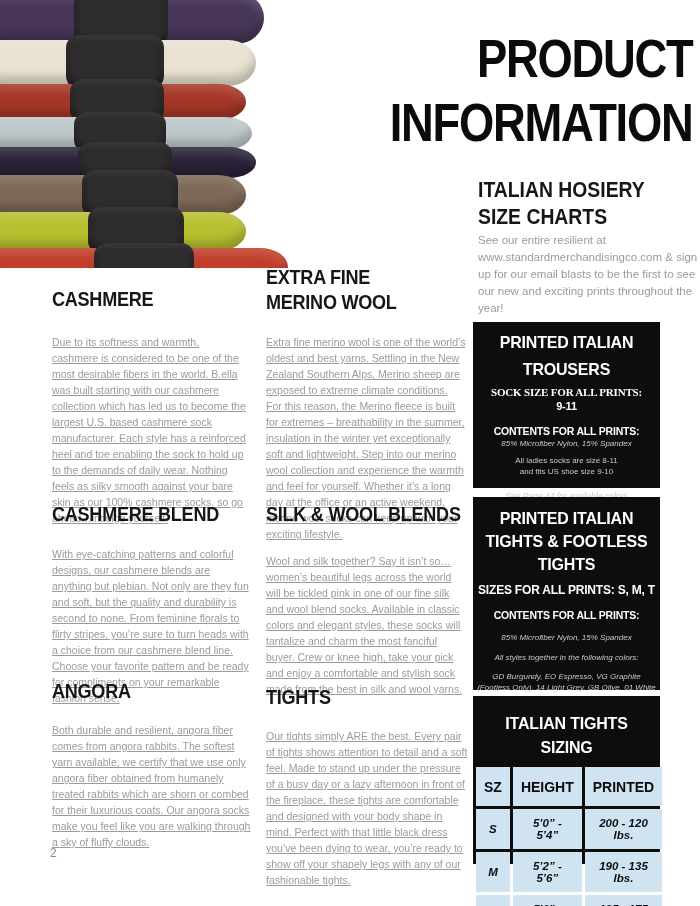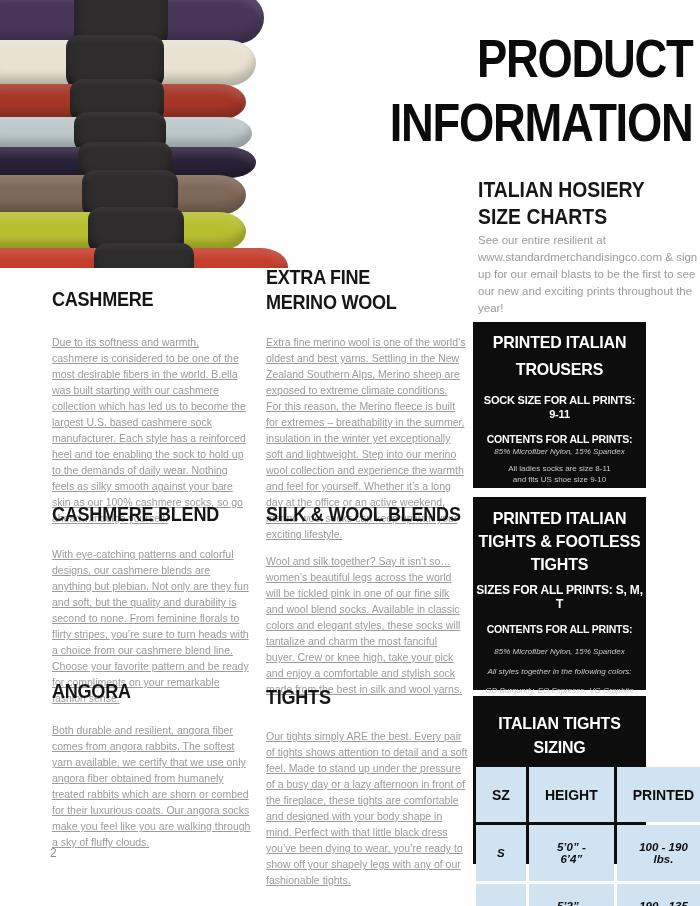--- a/index.html
+++ b/index.html
@@ -41,31 +41,31 @@
 
   .pos{position:absolute;}
 
   
   .side-head{position:absolute;left:478px;top:176px;margin:0;color:#161616;font-size:22px;
              font-weight:700;line-height:27px;transform:scaleX(.88);transform-origin:0 0;white-space:nowrap;}
   .side-intro{position:absolute;left:478px;top:232px;width:220px;color:#9b9b9b;
               font-size:11.5px;line-height:17px;margin:0;}
   .side-intro .url{color:#9b9b9b;text-decoration:none;}
 
-  .blackbox{position:absolute;left:473px;width:173px;background:#0d0d0d;color:#ffffff;
+  .blackbox{position:absolute;left:473px;width:187px;background:#0d0d0d;color:#ffffff;
             text-align:center;box-sizing:border-box;}
   .bb-title{font-size:17px;font-weight:700;line-height:24px;letter-spacing:-.2px;
             transform:scaleX(.94);transform-origin:50% 0;}
   .bb-label{font-size:11px;font-weight:700;line-height:14px;letter-spacing:-.2px;}
   .bb-small{font-size:8px;color:#c9c9c9;line-height:11px;}
   .bb-small.it{font-style:italic;}
 
   
   table.sizing{border-collapse:separate;border-spacing:3px;margin:4px auto 0 auto;}
-  table.sizing td, table.sizing th{background:#cfe4f0;color:#0c0c0c;padding:16px;
+  table.sizing td, table.sizing th{background:#cfe4f0;color:#0c0c0c;padding:8px;
        text-align:center;vertical-align:middle;}
   table.sizing th{font-size:14px;font-weight:700;height:23px;}
   table.sizing td{font-size:11.5px;font-weight:700;font-style:italic;height:23px;}
   .c-sz{width:27px;} .c-h{width:60px;} .c-w{width:72px;}
 </style>
 </head>
 <body>
 
 <div class="photo">
   <div class="stripe" style="background: rgb(72, 54, 89);">
@@ -126,21 +126,21 @@
   <span style="display:block">ITALIAN HOSIERY</span>
   <span style="display:block">SIZE CHARTS</span>
 </h2>
 <p class="side-intro"><span>See our entire resilient at </span><span class="url">www.standardmerchandisingco.com</span><span> &amp; sign up for our email blasts to be the first to see our new and exciting prints throughout the year!</span></p>
 
 <div class="blackbox" style="top:322px;height:166px;padding-top:9px;">
   <div class="bb-title">
     <div>PRINTED ITALIAN</div>
     <div style="line-height:30px;">TROUSERS</div>
   </div>
-  <div class="bb-label" style="margin-top:8px;">SOCK SIZE FOR ALL PRINTS:</div>
+  <div class="bb-label" style="margin-top:0;font-family:Liberation Serif, serif;">SOCK SIZE FOR ALL PRINTS:</div>
   <div class="bb-label">9-11</div>
   <div class="bb-label" style="margin-top:11px;font-size:10.5px;">CONTENTS FOR ALL PRINTS:</div>
   <div class="bb-small it">85% Microfiber Nylon,  15% Spandex</div>
   <div class="bb-small" style="margin-top:6px;">All ladies socks are size 8-11</div>
   <div class="bb-small">and fits US shoe size 9-10</div>
   <div class="bb-small it" style="font-size:8.5px;margin-top:14px;font-style:italic;">See Page 44 for available colors</div>
 </div>
 
 <div class="blackbox" style="top:497px;height:193px;padding-top:10px;">
   <div class="bb-title" style="line-height:23px;">
@@ -163,22 +163,22 @@
   </div>
   <table class="sizing">
     <tbody>
         <tr>
       <th class="c-sz">SZ</th>
       <th class="c-h">HEIGHT</th>
       <th class="c-w">PRINTED</th>
     </tr>
     <tr>
       <td>S</td>
-      <td>5’0” - 6’4”</td>
-      <td>100 - 190 lbs.</td>
+      <td>5’0” - 5’4”</td>
+      <td>200 - 120 lbs.</td>
     </tr>
     <tr>
       <td>M</td>
       <td>5’2” - 5’6”</td>
       <td>190 - 135 lbs.</td>
     </tr>
     <tr>
       <td>T</td>
       <td>5’6” - 5’10”</td>
       <td>135 - 175 lbs.</td>

